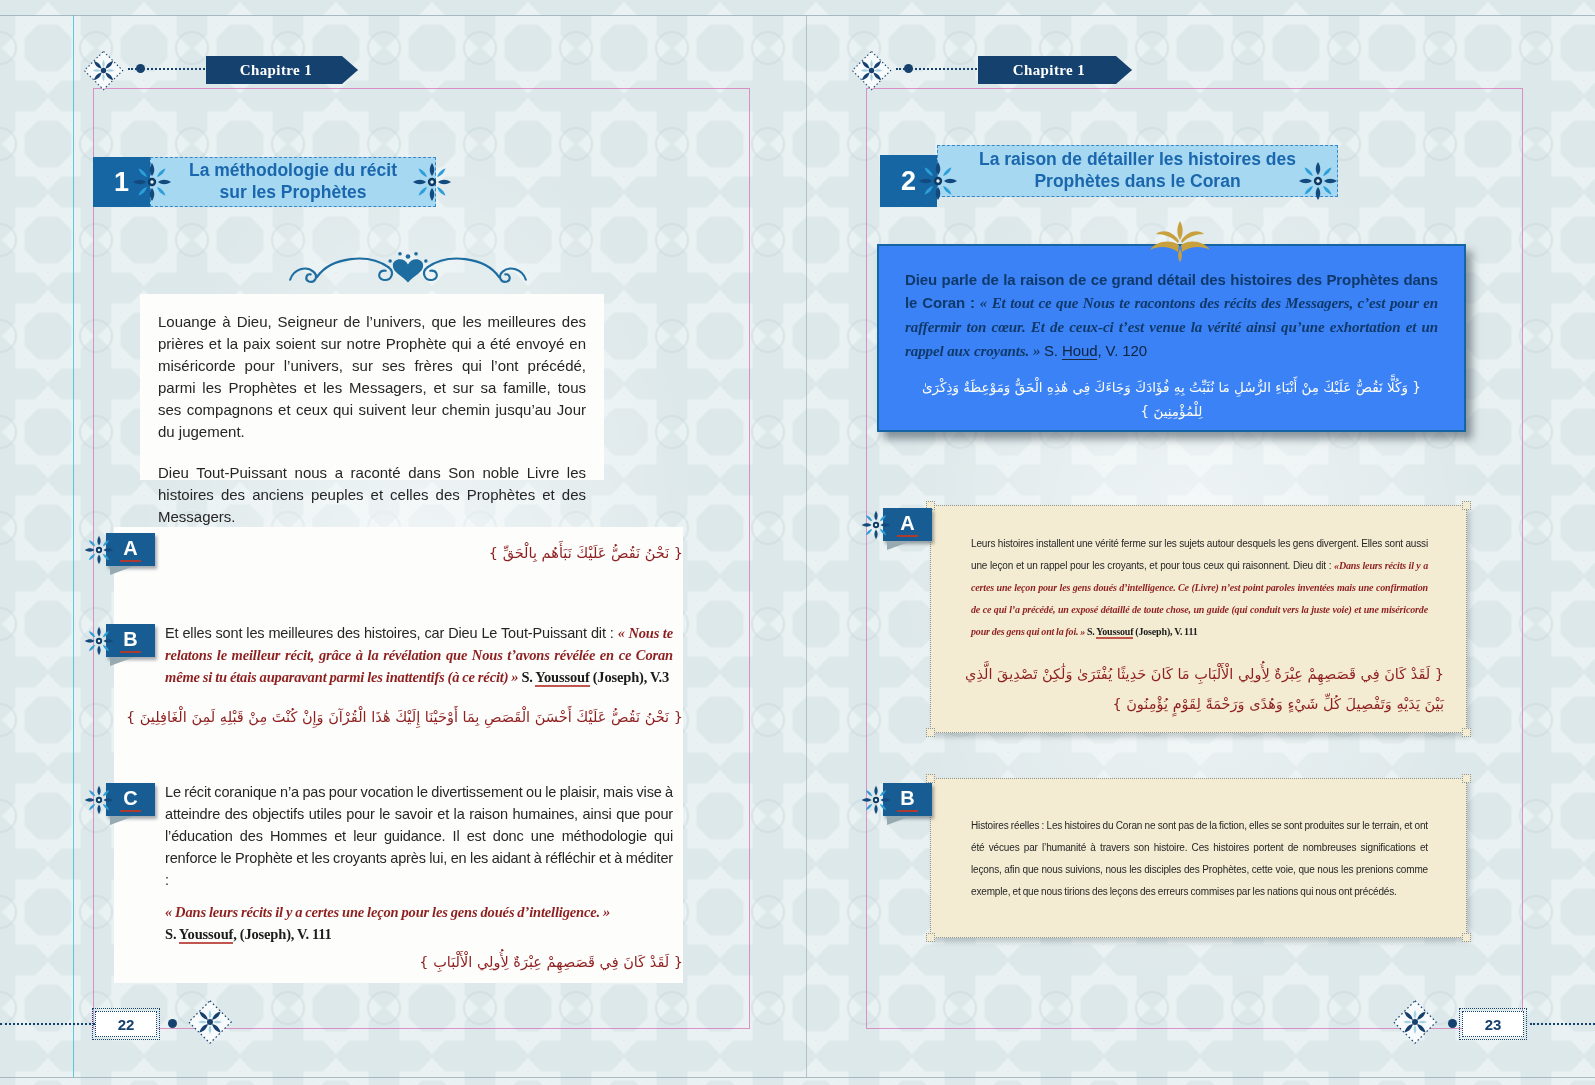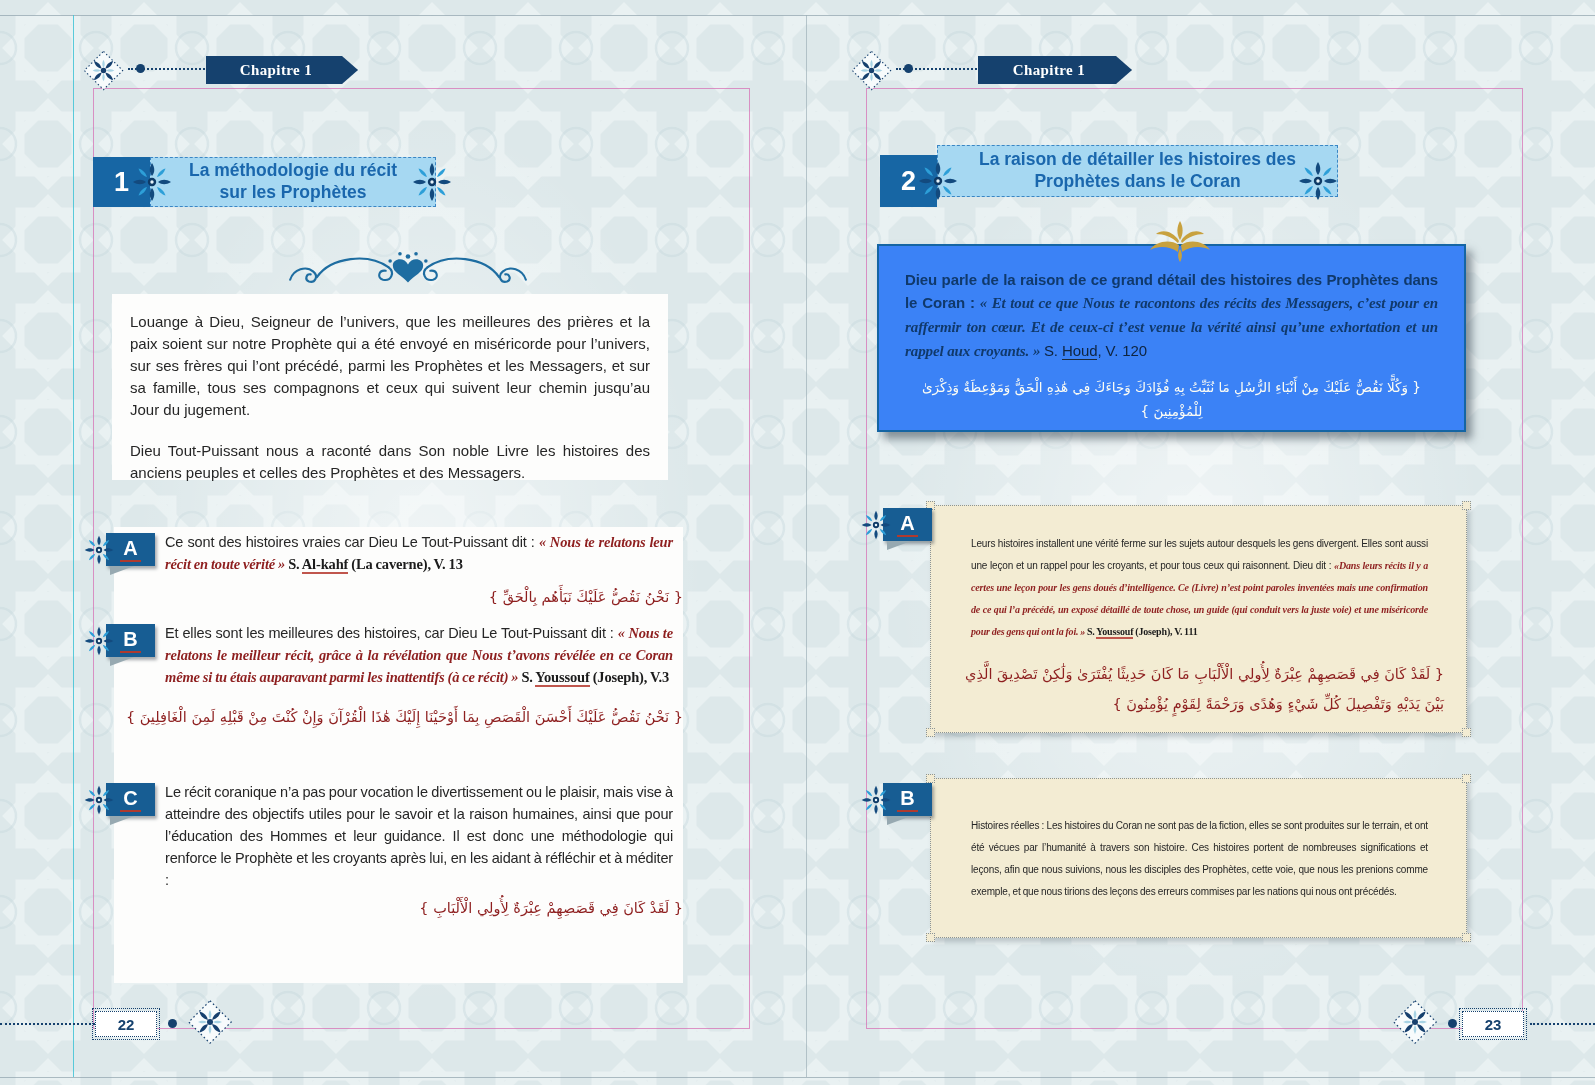--- a/index.html
+++ b/index.html
@@ -181,37 +181,34 @@
   <svg class="orn" style="left:412px;top:162px" width="40" height="40">
       <use href="#sym-snow"></use>
     </svg>
 
   <svg class="orn" style="left:283px;top:246px" width="250" height="46" viewBox="0 0 280 48">
     <use href="#fl-half"></use>
     <use href="#fl-half" transform="translate(280 0) scale(-1 1)"></use>
     <use href="#fl-heart"></use>
   </svg>
 
-  <div class="whitebox intro" style="left:112px;top:294px;width:556px;height:186px">
+  <div class="whitebox intro" style="left:140px;top:294px;width:464px;height:186px">
     <p>Louange à Dieu, Seigneur de l’univers, que les meilleures des prières et la paix soient sur notre Prophète qui a été envoyé en miséricorde pour l’univers, sur ses frères qui l’ont précédé, parmi les Prophètes et les Messagers, et sur sa famille, tous ses compagnons et ceux qui suivent leur chemin jusqu’au Jour du jugement.</p>
     <p>Dieu Tout-Puissant nous a raconté dans Son noble Livre les histoires des anciens peuples et celles des Prophètes et des Messagers.</p>
   </div>
 
   <div class="whitebox" style="left:114px;top:527px;width:569px;height:456px">
 
     <div class="tab" style="left:-8px;top:6px">
       <svg class="snow" width="30" height="30">
           <use href="#sym-snow"></use>
         </svg>
       <span class="tab-letter">A</span>
     </div>
     <div class="blk" style="top:4px">
-      <p class="body">
-        <span>Ce sont des histoires vraies car Dieu Le Tout-Puissant dit : </span><span class="q-red">« Nous te relatons leur récit en toute vérité » </span><span class="ref"><span>S. </span><span class="uname">Al-kahf</span><span> (La caverne), V. 13</span></span>
-      </p>
       <p class="arab">{ نَحْنُ نَقُصُّ عَلَيْكَ نَبَأَهُم بِالْحَقِّ }</p>
     </div>
 
     <div class="tab" style="left:-8px;top:97px">
       <svg class="snow" width="30" height="30">
           <use href="#sym-snow"></use>
         </svg>
       <span class="tab-letter">B</span>
     </div>
     <div class="blk" style="top:95px">
@@ -222,20 +219,23 @@
     </div>
 
     <div class="tab" style="left:-8px;top:256px">
       <svg class="snow" width="30" height="30">
           <use href="#sym-snow"></use>
         </svg>
       <span class="tab-letter">C</span>
     </div>
     <div class="blk" style="top:254px">
       <p class="body">Le récit coranique n’a pas pour vocation le divertissement ou le plaisir, mais vise à atteindre des objectifs utiles pour le savoir et la raison humaines, ainsi que pour l’éducation des Hommes et leur guidance. Il est donc une méthodologie qui renforce le Prophète et les croyants après lui, en les aidant à réfléchir et à méditer :</p>
+      <p class="body" style="margin-top:10px"><span class="q-red">« Dans leurs récits il y a certes une leçon pour les gens doués d’intelligence. »</span><br>
+        <span class="ref"><span>S. </span><span class="uname">Youssouf</span><span>, (Joseph), V. 111</span></span>
+      </p>
       <p class="arab" style="margin-top:4px">{ لَقَدْ كَانَ فِي قَصَصِهِمْ عِبْرَةٌ لِأُولِي الْأَلْبَابِ }</p>
     </div>
   </div>
 
   <div class="pgline" style="left:0;top:1023px;width:95px"></div>
   <div class="pgbox" style="left:95px;top:1011px;width:62px;height:26px">
     <span>22</span>
   </div>
   <div class="bdot" style="left:168px;top:1019px"></div>
   <svg class="orn" style="left:184px;top:996px" width="52" height="52">

